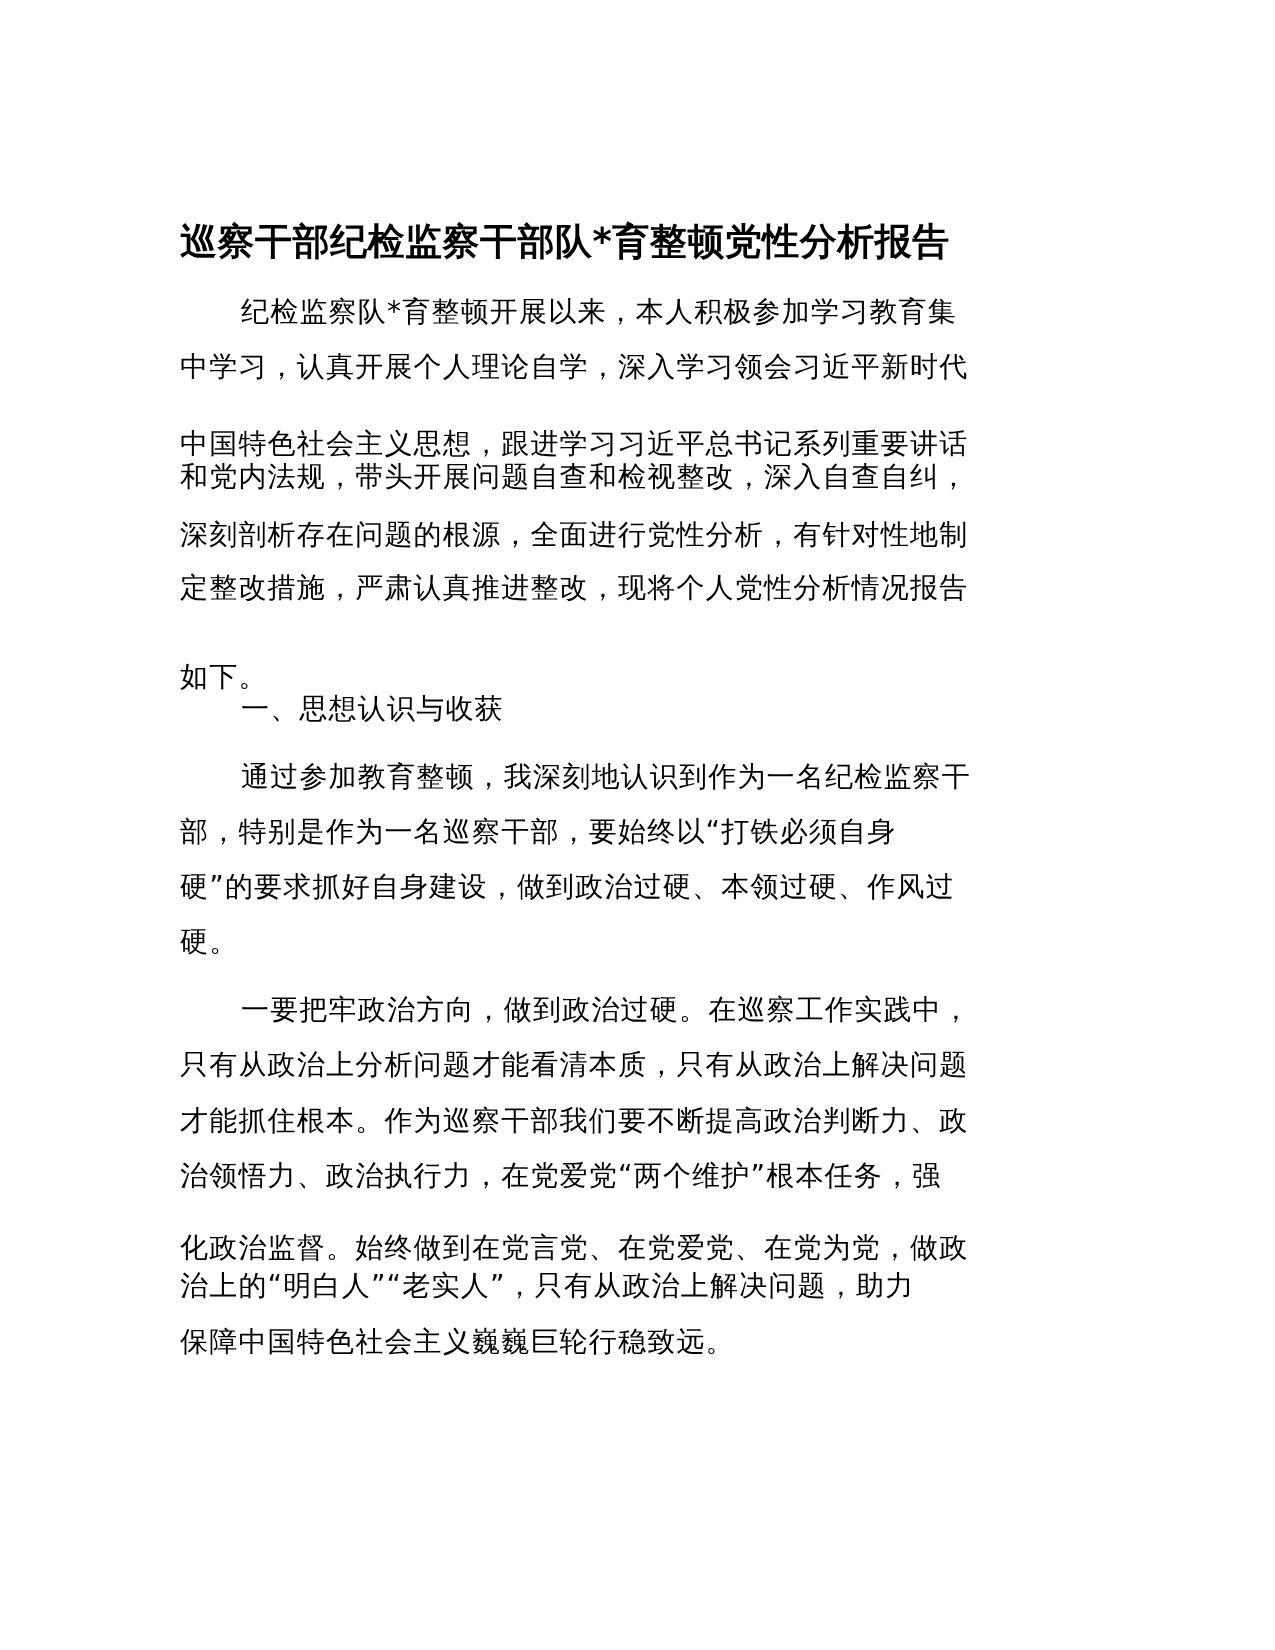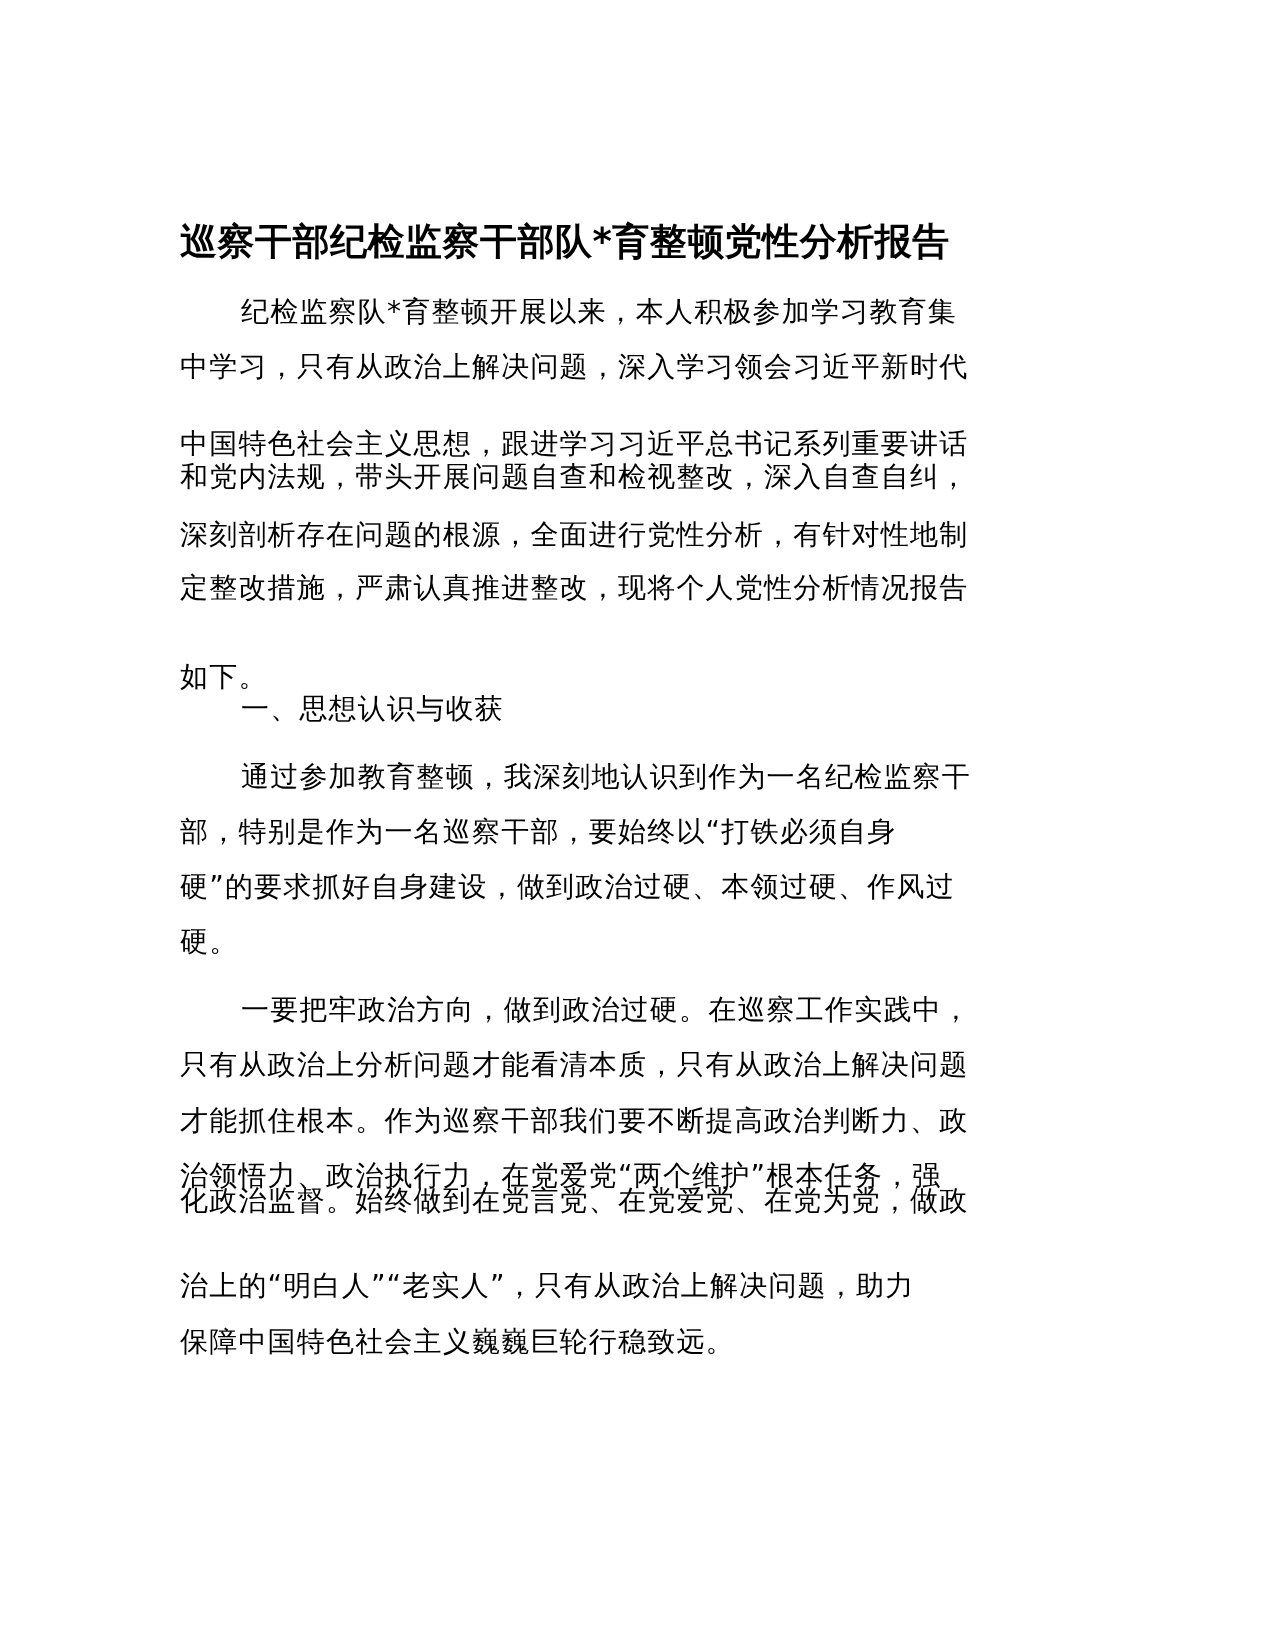--- a/index.html
+++ b/index.html
@@ -44,34 +44,34 @@
       left: 61px;
     }
   </style>
 </head>
 <body>
 
 <div class="page">
   <div class="title">巡察干部纪检监察干部队*育整顿党性分析报告</div>
 
   <div class="line indent" style="top:292px">纪检监察队*育整顿开展以来，本人积极参加学习教育集</div>
-  <div class="line" style="top:347px">中学习，只有从政治上解决问题，深入学习领会习近平新时代</div>
+  <div class="line" style="top:347px">中学习，认真开展个人理论自学，深入学习领会习近平新时代</div>
   <div class="line" style="top:424px">中国特色社会主义思想，跟进学习习近平总书记系列重要讲话</div>
   <div class="line" style="top:457px">和党内法规，带头开展问题自查和检视整改，深入自查自纠，</div>
   <div class="line" style="top:515px">深刻剖析存在问题的根源，全面进行党性分析，有针对性地制</div>
   <div class="line" style="top:568px">定整改措施，严肃认真推进整改，现将个人党性分析情况报告</div>
   <div class="line" style="top:657px">如下。</div>
 
   <div class="line indent" style="top:689px">一、思想认识与收获</div>
 
   <div class="line indent" style="top:757px">通过参加教育整顿，我深刻地认识到作为一名纪检监察干</div>
   <div class="line" style="top:812px">部，特别是作为一名巡察干部，要始终以“打铁必须自身</div>
   <div class="line" style="top:867px">硬”的要求抓好自身建设，做到政治过硬、本领过硬、作风过</div>
   <div class="line" style="top:922px">硬。</div>
 
   <div class="line indent" style="top:990px">一要把牢政治方向，做到政治过硬。在巡察工作实践中，</div>
   <div class="line" style="top:1045px">只有从政治上分析问题才能看清本质，只有从政治上解决问题</div>
   <div class="line" style="top:1101px">才能抓住根本。作为巡察干部我们要不断提高政治判断力、政</div>
   <div class="line" style="top:1156px">治领悟力、政治执行力，在党爱党“两个维护”根本任务，强</div>
-  <div class="line" style="top:1181px">化政治监督。始终做到在党言党、在党爱党、在党为党，做政</div>
+  <div class="line" style="top:1228px">化政治监督。始终做到在党言党、在党爱党、在党为党，做政</div>
   <div class="line" style="top:1266px">治上的“明白人”“老实人”，只有从政治上解决问题，助力</div>
   <div class="line" style="top:1322px">保障中国特色社会主义巍巍巨轮行稳致远。</div>
 </div>
 
 </body></html>

